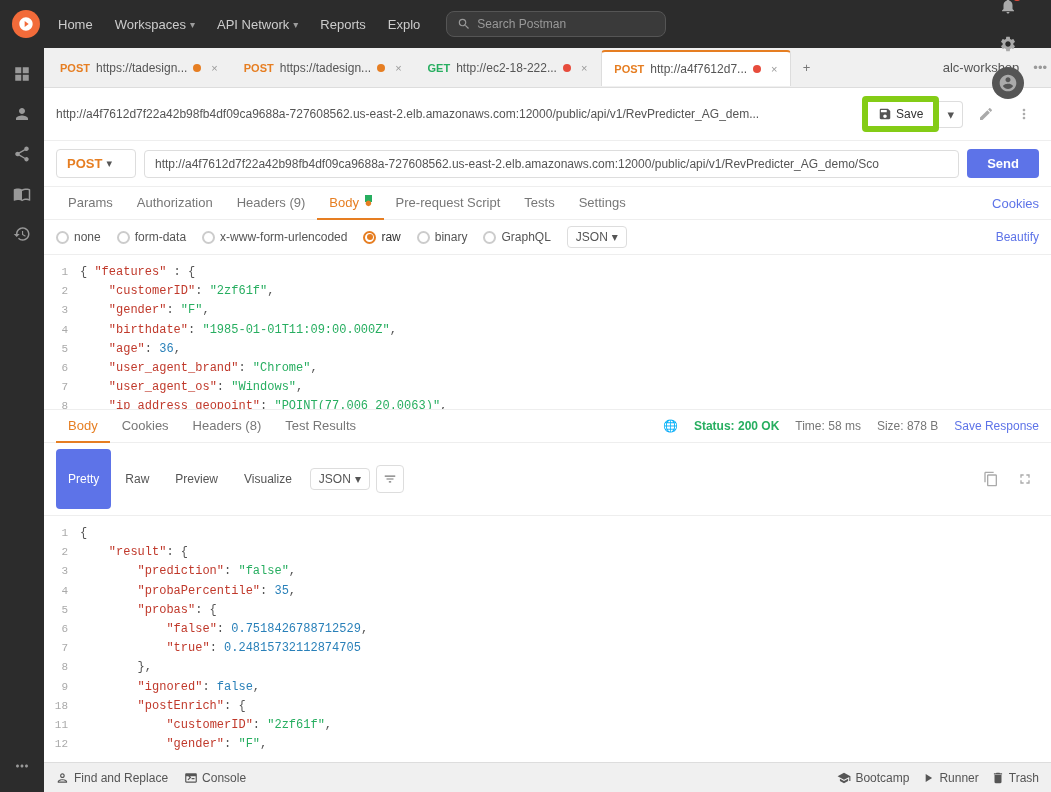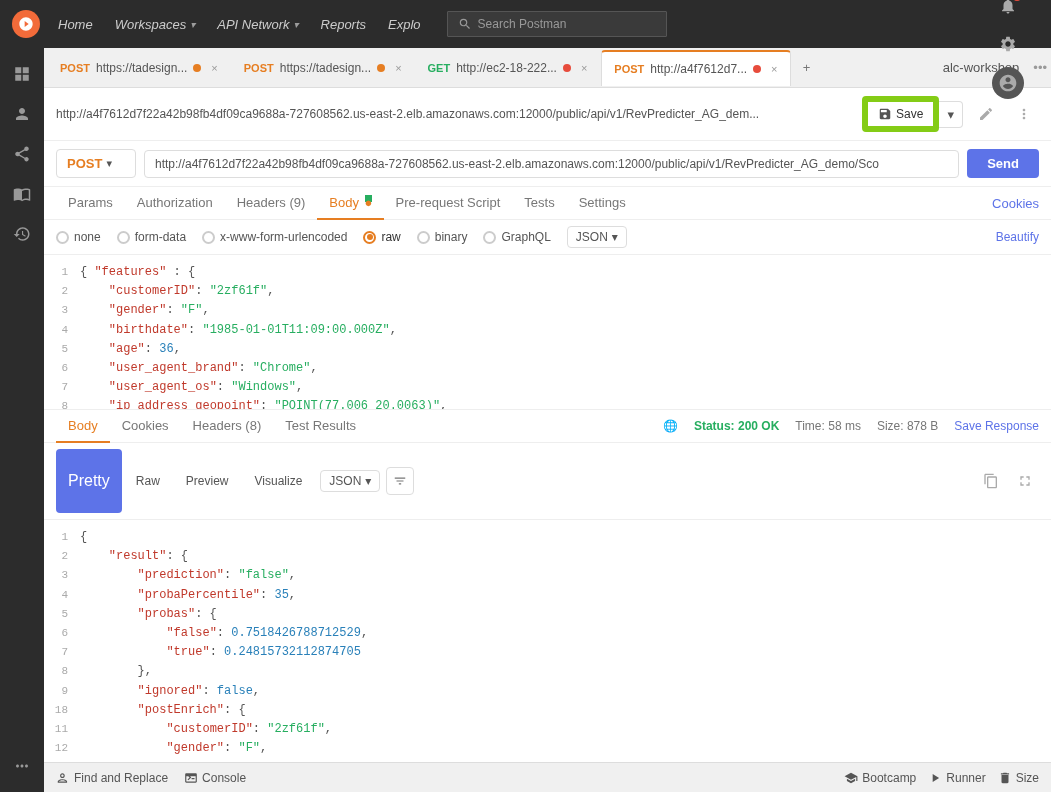--- a/index.html
+++ b/index.html
@@ -3,23 +3,23 @@
   <meta charset="utf-8">
   <style>
     * { box-sizing: border-box; margin: 0; padding: 0; }
     body { font-family: -apple-system, BlinkMacSystemFont, 'Segoe UI', sans-serif; font-size: 13px; background: #fff; overflow: hidden; width: 1051px; height: 792px; display: flex; flex-direction: column; }
 
     
     .top-nav { display: flex; align-items: center; background: #2c2c2c; height: 48px; padding: 0 12px; gap: 8px; flex-shrink: 0; }
     .nav-logo { width: 28px; height: 28px; background: #f26b3a; border-radius: 50%; display: flex; align-items: center; justify-content: center; flex-shrink: 0; }
     .nav-logo svg { width: 16px; height: 16px; fill: white; }
     .nav-links { display: flex; align-items: center; gap: 2px; }
-    .nav-link { color: #ccc; padding: 6px 10px; border-radius: 4px; cursor: pointer; font-size: 13px; white-space: nowrap; display: flex; align-items: center; gap: 4px; font-style: italic; }
+    .nav-link { color: #ccc; padding: 6px 10px; border-radius: 4px; cursor: pointer; font-size: 13px; white-space: nowrap; display: flex; align-items: center; gap: 4px; }
     .nav-link .chevron { font-size: 10px; opacity: 0.7; }
-    .search-bar { flex: 1; max-width: 220px; background: #3a3a3a; border: 1px solid #555; border-radius: 1px; display: flex; align-items: center; padding: 5px 10px; gap: 6px; cursor: text; margin: 0 8px; }
+    .search-bar { flex: 1; max-width: 220px; background: #3a3a3a; border: 1px solid #555; border-radius: 8px; display: flex; align-items: center; padding: 5px 10px; gap: 6px; cursor: text; margin: 0 8px; }
     .search-bar span { color: #999; font-size: 12px; }
     .nav-right { display: flex; align-items: center; gap: 8px; margin-left: auto; flex-direction: column; }
     .nav-icon-btn { width: 30px; height: 30px; border-radius: 50%; display: flex; align-items: center; justify-content: center; cursor: pointer; color: #ccc; position: relative; }
     .badge { position: absolute; top: 2px; right: 2px; width: 8px; height: 8px; background: #e74c3c; border-radius: 50%; }
     .upgrade-btn { background: #444; color: #ccc; border: 1px solid #666; border-radius: 4px; padding: 5px 12px; cursor: pointer; font-size: 12px; }
 
     
     .main-area { display: flex; flex: 1; overflow: hidden; }
     .sidebar { width: 44px; background: #2c2c2c; display: flex; flex-direction: column; align-items: center; padding: 8px 0; gap: 4px; flex-shrink: 0; }
     .sidebar-icon { width: 36px; height: 36px; display: flex; align-items: center; justify-content: center; border-radius: 4px; cursor: pointer; color: #999; font-size: 16px; }
@@ -84,21 +84,21 @@
     .response-tabs-bar { display: flex; align-items: center; padding: 0 12px; border-bottom: 1px solid #eee; background: #fff; flex-shrink: 0; }
     .response-tab { padding: 8px 12px; cursor: pointer; font-size: 13px; color: #777; border-bottom: 2px solid transparent; margin-bottom: -1px; }
     .response-tab.active { color: #e67e22; border-bottom: 2px solid #e67e22; }
     .response-status { margin-left: auto; display: flex; align-items: center; gap: 16px; font-size: 12px; }
     .status-ok { color: #27ae60; font-weight: 600; }
     .status-info { color: #777; }
     .save-response-btn { color: #5d73e8; cursor: pointer; }
 
     
     .response-view-tabs { display: flex; align-items: center; padding: 6px 12px; border-bottom: 1px solid #eee; gap: 2px; flex-shrink: 0; background: #fff; }
-    .view-tab { padding: 23px 12px; cursor: pointer; font-size: 16px; color: #555; border-radius: 4px; }
+    .view-tab { padding: 23px 12px; cursor: pointer; font-size: 12px; color: #555; border-radius: 4px; }
     .view-tab.active { background: #5d73e8; color: white; }
     .view-tab-btn { padding: 5px 12px; cursor: pointer; font-size: 12px; color: #555; }
     .format-select { display: flex; align-items: center; gap: 4px; border: 1px solid #ddd; border-radius: 4px; padding: 3px 8px; cursor: pointer; font-size: 12px; color: #555; margin-left: 4px; }
     .filter-icon-btn { width: 28px; height: 28px; display: flex; align-items: center; justify-content: center; border: 1px solid #ddd; border-radius: 4px; cursor: pointer; color: #777; margin-left: 4px; }
     .copy-icon-btn { margin-left: auto; width: 28px; height: 28px; display: flex; align-items: center; justify-content: center; cursor: pointer; color: #777; }
 
     
     .response-code { flex: 1; overflow: auto; background: #fff; padding: 8px; font-family: 'Courier New', monospace; font-size: 12px; line-height: 1.6; }
 
     
@@ -479,18 +479,18 @@
         <div class="bottom-item">
           <svg width="14" height="14" viewBox="0 0 24 24" fill="currentColor">
               <path d="M8 5v14l11-7z"></path>
             </svg>
           <span>Runner</span>
         </div>
         <div class="bottom-item">
           <svg width="14" height="14" viewBox="0 0 24 24" fill="currentColor">
               <path d="M6 19c0 1.1.9 2 2 2h8c1.1 0 2-.9 2-2V7H6v12zM19 4h-3.5l-1-1h-5l-1 1H5v2h14V4z"></path>
             </svg>
-          <span>Size</span>
+          <span>Trash</span>
         </div>
       </div>
     </div>
   </div>
 </div>
 
 </body></html>

